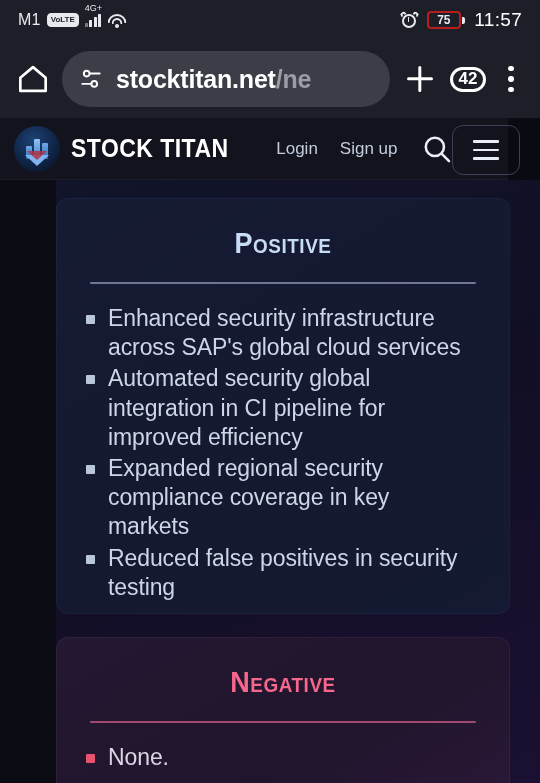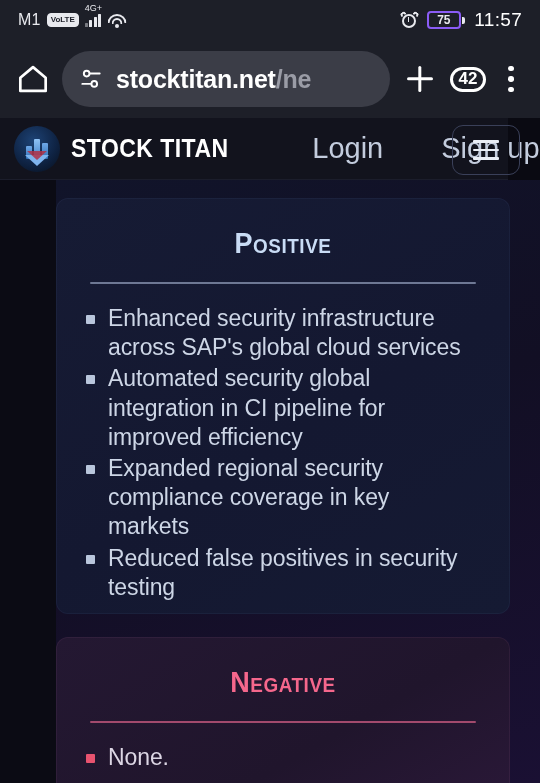--- a/index.html
+++ b/index.html
@@ -49,21 +49,21 @@
   .alarm .face{
     position:absolute; left:1px; top:2px; width:14px; height:14px;
     border:2px solid #e8e9ee; border-radius:50%;
   }
   .alarm .ear{ position:absolute; width:6px; height:4px; border:2px solid #e8e9ee; border-bottom:none; top:0; }
   .alarm .ear.l{ left:-1px; transform:rotate(-35deg); border-radius:3px 3px 0 0;}
   .alarm .ear.r{ right:-1px; transform:rotate(35deg); border-radius:3px 3px 0 0;}
   .alarm .hand{ position:absolute; left:7px; top:5px; width:1.6px; height:5px; background:#e8e9ee; }
   .battery{ display:flex; align-items:center; }
   .battery .body{
-    border:2px solid #8b5cf6; border-radius:4px;
+    border:2px solid #b91c1c; border-radius:4px;
     padding:0 4px; height:18px; min-width:34px;
     display:flex; align-items:center; justify-content:center;
     font-size:12px; font-weight:600; color:#e8e9ee;
   }
   .battery .cap{ width:3px; height:7px; background:#e8e9ee; border-radius:0 2px 2px 0; margin-left:1.5px; }
   .clock{ font-size:19px; color:#fff; letter-spacing:.3px; }
 
   
   .browser-bar{
     height:78px; width:540px;
@@ -133,21 +133,21 @@
     border-top:9px solid #b03148; opacity:.85;
   }
   .brand{
     margin-left:11px;
     font-family:"Liberation Sans Narrow","Liberation Sans",sans-serif;
     font-size:25px; font-weight:bold; color:#ffffff;
     letter-spacing:.5px; transform:scaleX(.92); transform-origin:left center;
     white-space:nowrap;
   }
   .nav-links{ display:flex; align-items:center; gap:22px; margin-left:34px; }
-  .nav-link{ font-size:29px; color:#c3ccdd; white-space:nowrap;margin-left:36px; }
+  .nav-link{ font-size:17px; color:#c3ccdd; white-space:nowrap; }
   .search-icon{ margin-left:22px; width:34px; height:34px; flex:0 0 auto; }
   .menu-btn{
     position:absolute; right:-12px; top:7px;
     width:68px; height:50px;
     border:1.5px solid #3a4059; border-radius:11px;
     display:flex; align-items:center; justify-content:center;
     flex-direction:column; gap:6px;
   }
   .menu-btn i{ width:26px; height:2.4px; background:#e9edf5; display:block; border-radius:1px; }
 

